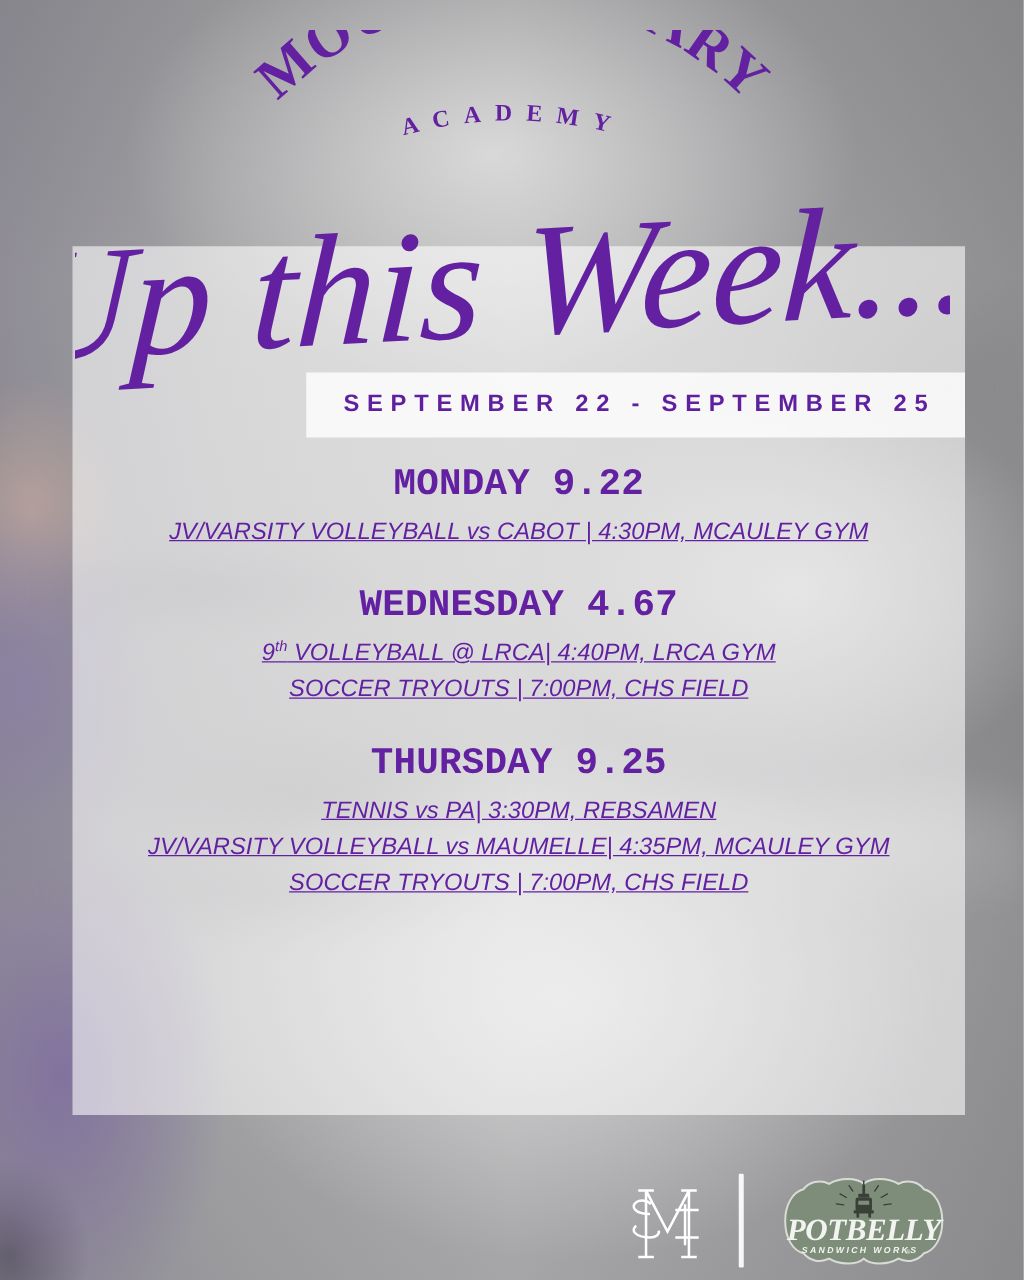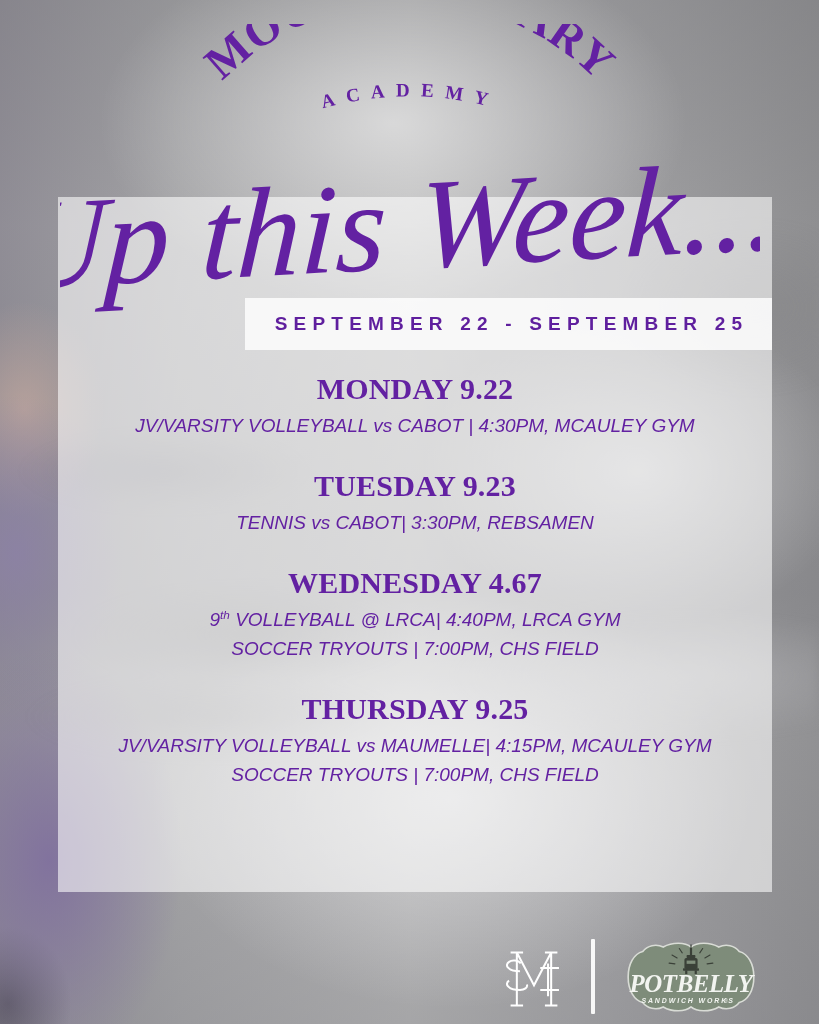--- a/index.html
+++ b/index.html
@@ -106,35 +106,36 @@
     position:absolute;
     left:58px; top:370px;
     width:714px;
     z-index:8;
     text-align:center;
   }
   .day-block { margin-bottom:26px; }
   .day-block:last-child { margin-bottom:1px; }
 
   .day-title {
-    font-family:Liberation Serif, serif;
+    font-family:Liberation Mono, monospace;
     font-weight:bold;
     font-size:30px;
     color:#6321a2;
     letter-spacing:0.2px;
     line-height:1.24;
     margin-bottom:5px;
   }
   .event-line {
     font-family:"Liberation Sans", sans-serif;
     font-style:italic;
     font-size:19px;
     color:#6321a2;
     line-height:1.52;
     white-space:nowrap;
+    text-decoration:underline;
   }
   .event-line sup {
     font-size:0.62em;
     vertical-align:super;
     line-height:0;
   }
 
   
   .footer {
     position:absolute;
@@ -188,34 +189,31 @@
     <span class="date-band-text">SEPTEMBER 22 - SEPTEMBER 25</span>
   </div>
 
   <div class="schedule">
 
     <div class="day-block">
       <div class="day-title">MONDAY 9.22</div>
       <div class="event-line"><span></span><span>JV/VARSITY VOLLEYBALL vs CABOT | 4:30PM, MCAULEY GYM</span></div>
     </div>
 
-    <div class="day-block">
-      <div class="day-title">TUESDAY 9.23</div>
-      <div class="event-line"><span></span><span>TENNIS vs CABOT| 3:30PM, REBSAMEN</span></div>
-    </div>
 
     <div class="day-block">
       <div class="day-title">WEDNESDAY 4.67</div>
       <div class="event-line"><span>9</span><sup>th</sup><span> VOLLEYBALL @ LRCA| 4:40PM, LRCA GYM</span></div>
       <div class="event-line"><span></span><span>SOCCER TRYOUTS | 7:00PM, CHS FIELD</span></div>
     </div>
 
     <div class="day-block">
       <div class="day-title">THURSDAY 9.25</div>
-      <div class="event-line"><span></span><span>JV/VARSITY VOLLEYBALL vs MAUMELLE| 4:15PM, MCAULEY GYM</span></div>
+      <div class="event-line"><span></span><span>TENNIS vs PA| 3:30PM, REBSAMEN</span></div>
+      <div class="event-line"><span></span><span>JV/VARSITY VOLLEYBALL vs MAUMELLE| 4:35PM, MCAULEY GYM</span></div>
       <div class="event-line"><span></span><span>SOCCER TRYOUTS | 7:00PM, CHS FIELD</span></div>
     </div>
 
   </div>
 
   <div class="footer">
 
     <svg class="msm-mark" viewBox="0 0 100 100">
       <g fill="none" stroke="#ffffff" stroke-width="2.6">
 

